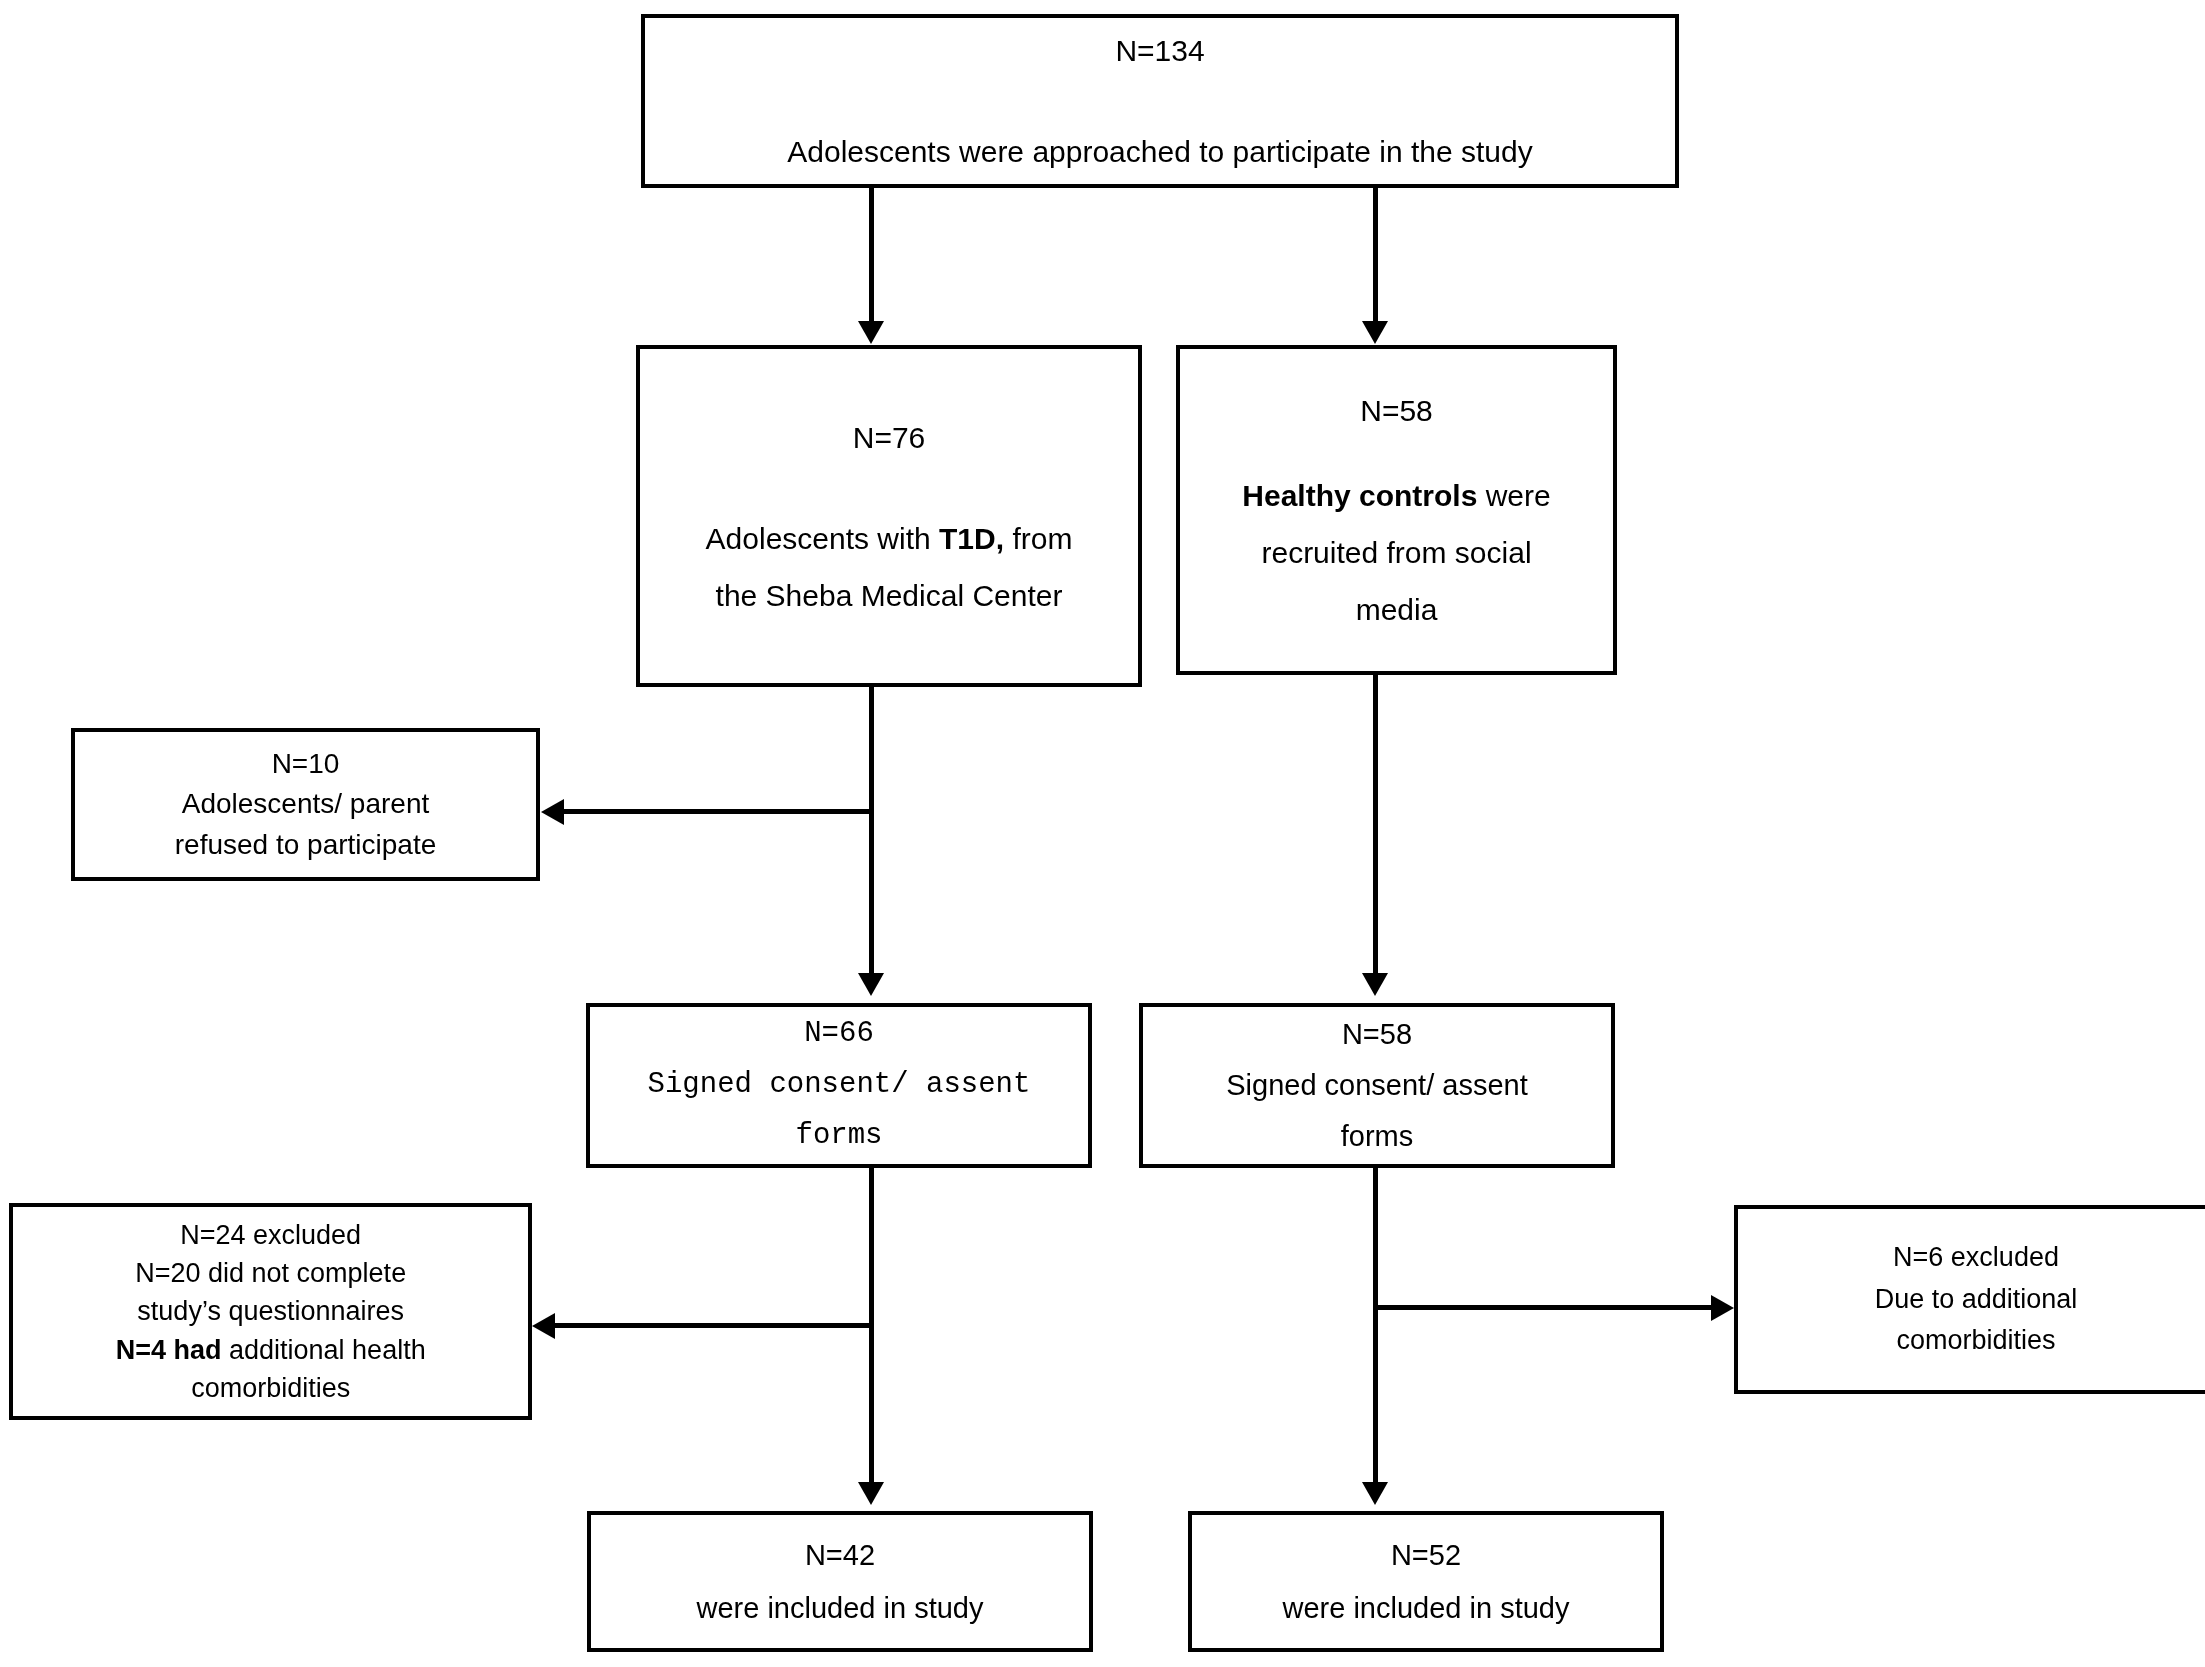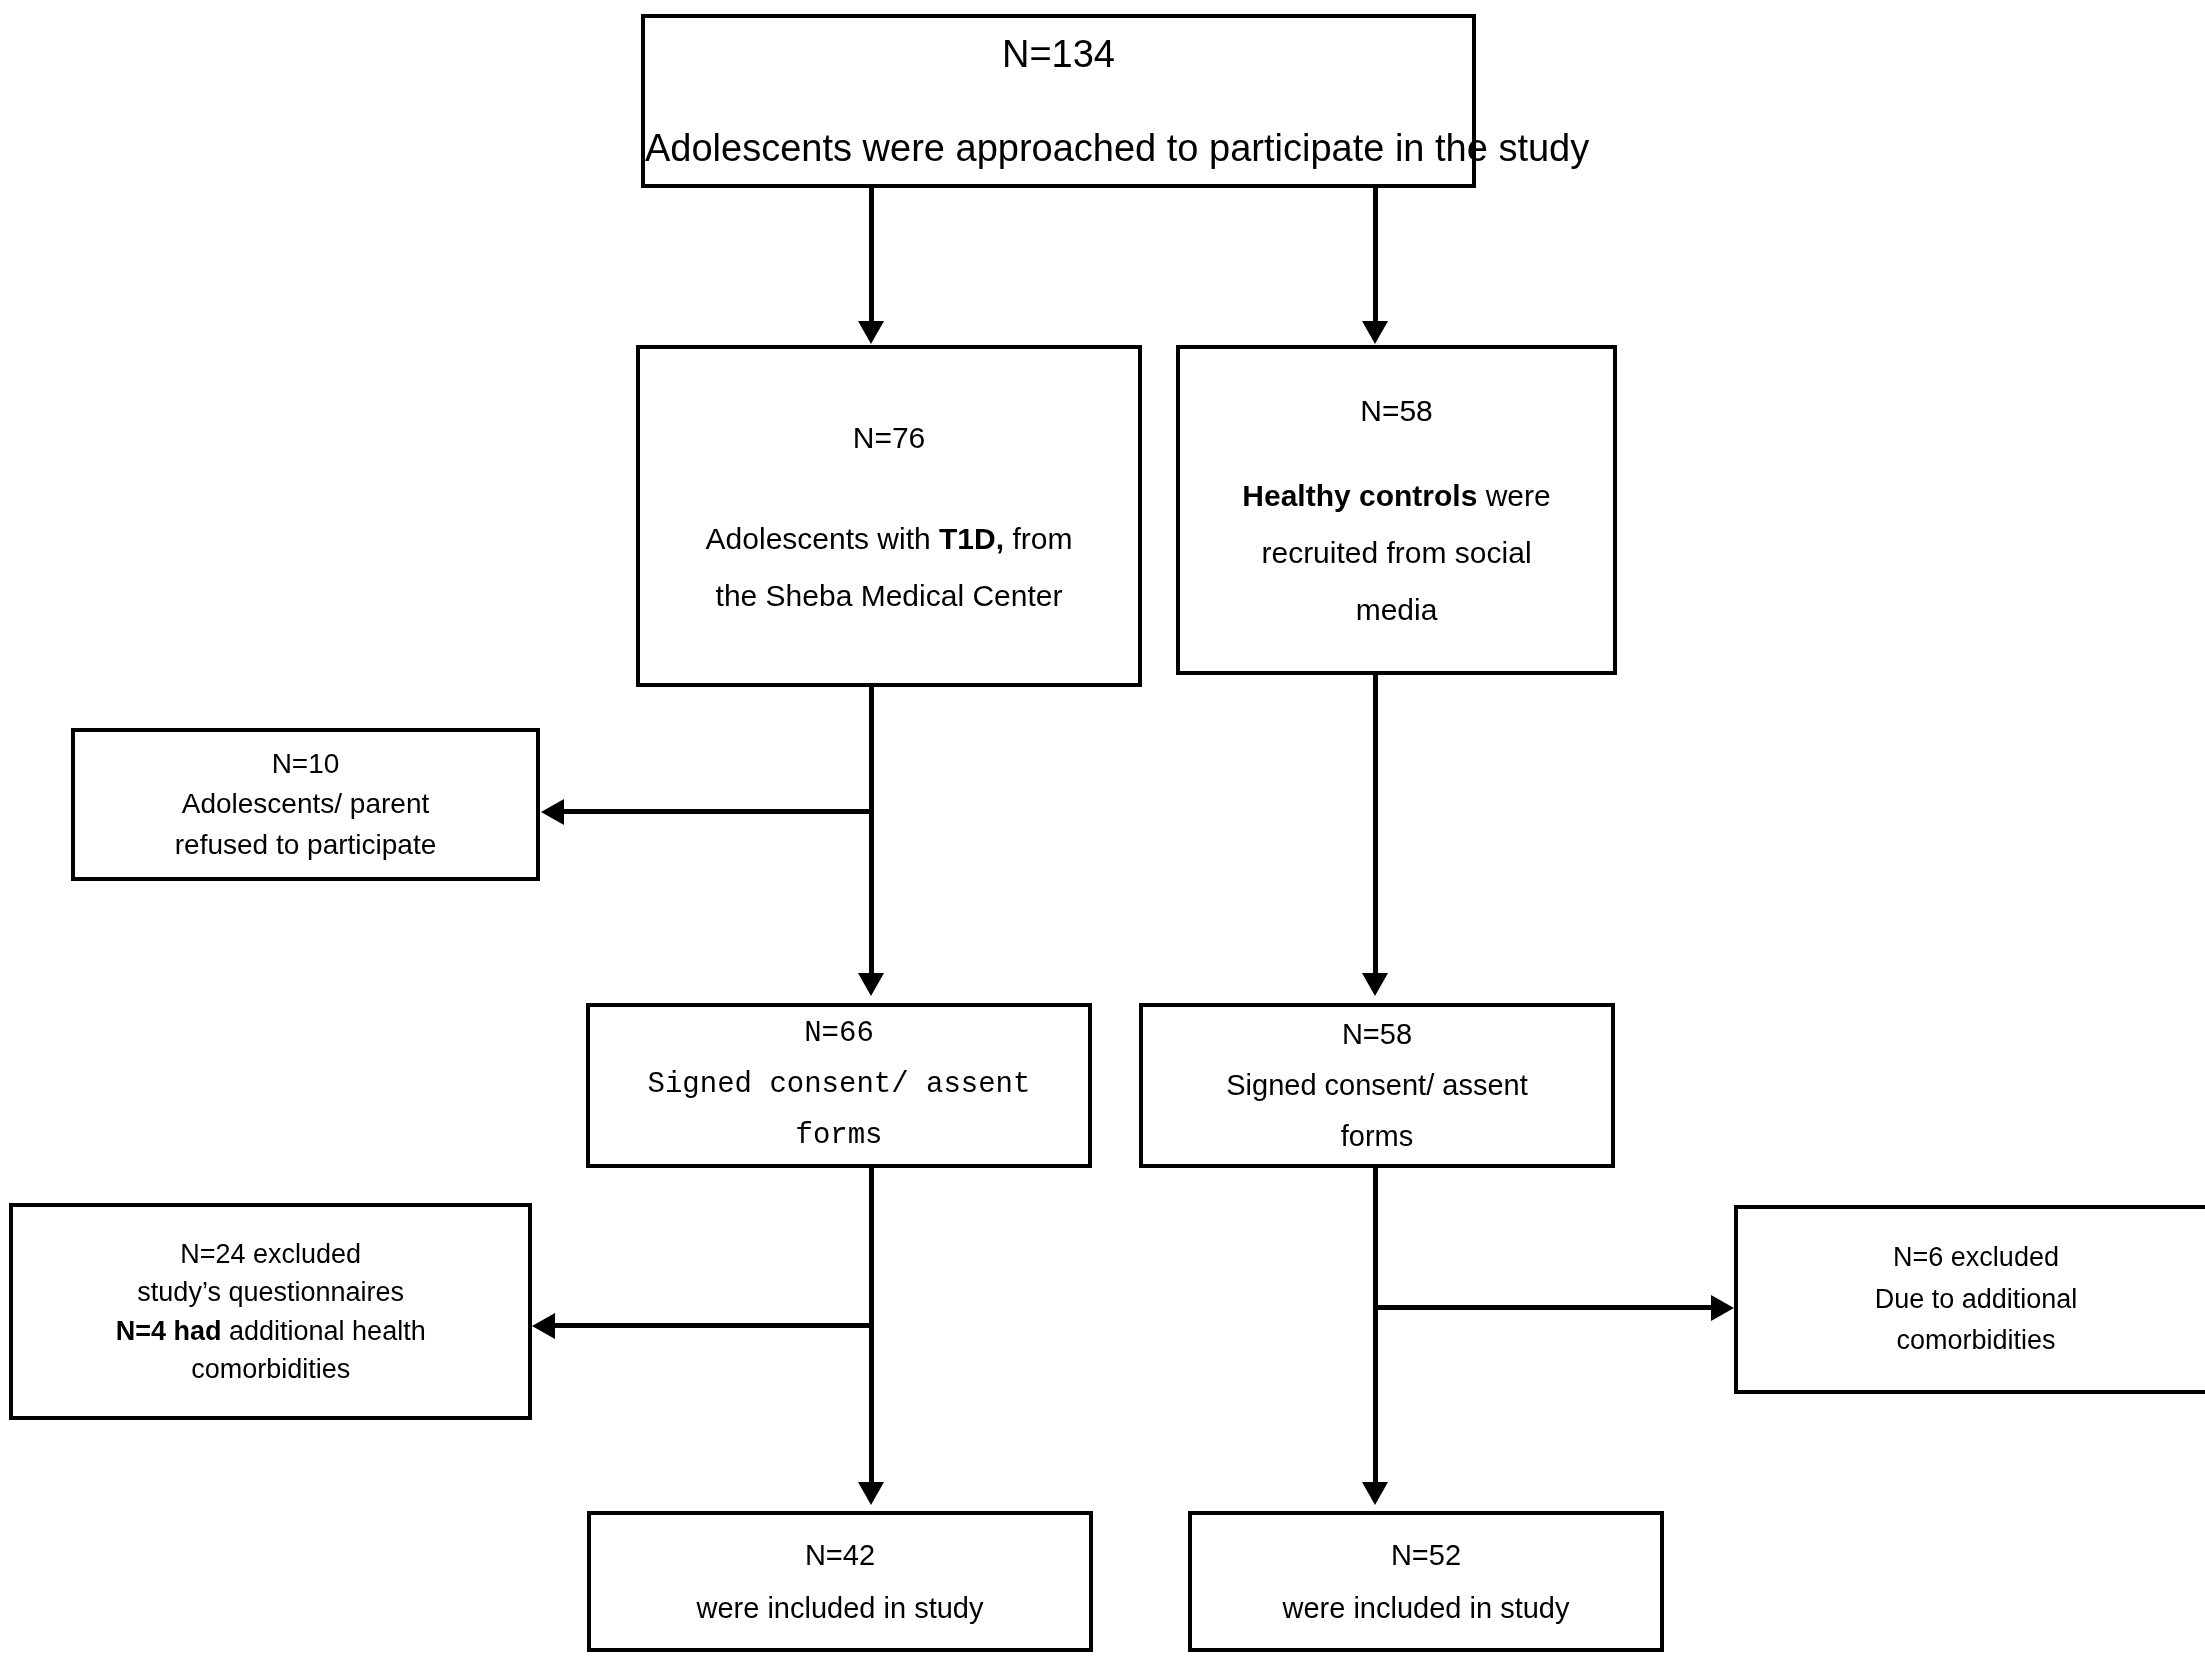--- a/index.html
+++ b/index.html
@@ -31,21 +31,21 @@
   .node .ln {
     display: block;
     width: 100%;
     white-space: nowrap;
   }
   .spacer-lg { height: 44px; }
   .spacer-md { height: 28px; }
   .b { font-weight: bold; }
 
   
-  #node-approached { left: 641px; top: 14px;  width: 835px; height: 174px; font-size: 38px; }
+  #node-approached { left: 641px; top: 14px;  width: 1038px; height: 174px; font-size: 30px; }
   #node-t1d        { left: 636px; top: 345px; width:  506px; height: 342px; font-size: 30px; }
   #node-controls   { left: 1176px; top: 345px; width:  441px; height: 330px; font-size: 30px; }
   #node-refused    { left:  71px; top: 728px; width: 469px; height: 153px; font-size: 28px; line-height: 1.45; }
   #node-consent-t1d{ left: 586px; top: 1003px; width: 506px; height: 165px; font-size: 29px; line-height: 1.75; font-family: Liberation Mono, monospace; }
   #node-consent-hc { left: 1139px; top: 1003px; width: 476px; height: 165px; font-size: 29px; line-height: 1.75; }
   #node-excl-t1d   { left:   9.2px; top: 1203px; width: 523px; height: 217px; font-size: 27px; line-height: 1.42;
                       align-items: flex-start; text-align: center; padding: 7.2px 9.2px; }
   #node-excl-hc    { left: 1734px; top: 1205px; width: 484px; height: 189px; font-size: 27px; line-height: 1.55; }
   #node-incl-t1d   { left: 587px; top: 1511px; width:  506px; height: 141px; font-size: 29px; line-height: 1.8; }
   #node-incl-hc    { left: 1144px; top: 1511px; width:  476px; height: 141px; font-size: 29px; line-height: 1.8; margin-left: 44px; }
@@ -143,20 +143,21 @@
   </div>
 
   <div class="node" id="node-consent-hc">
     <span class="ln">N=58</span>
     <span class="ln">Signed consent/ assent</span>
     <span class="ln">forms</span>
   </div>
 
   <div class="node" id="node-excl-t1d">
     <span class="ln">N=24 excluded</span>
+    <span class="ln">N=20 did not complete</span>
     <span class="ln">study’s questionnaires</span>
     <span class="ln"><span class="b">N=4 had</span><span> additional health</span></span>
     <span class="ln">comorbidities</span>
   </div>
 
   <div class="node" id="node-excl-hc">
     <span class="ln">N=6 excluded</span>
     <span class="ln">Due to additional</span>
     <span class="ln">comorbidities</span>
   </div>

